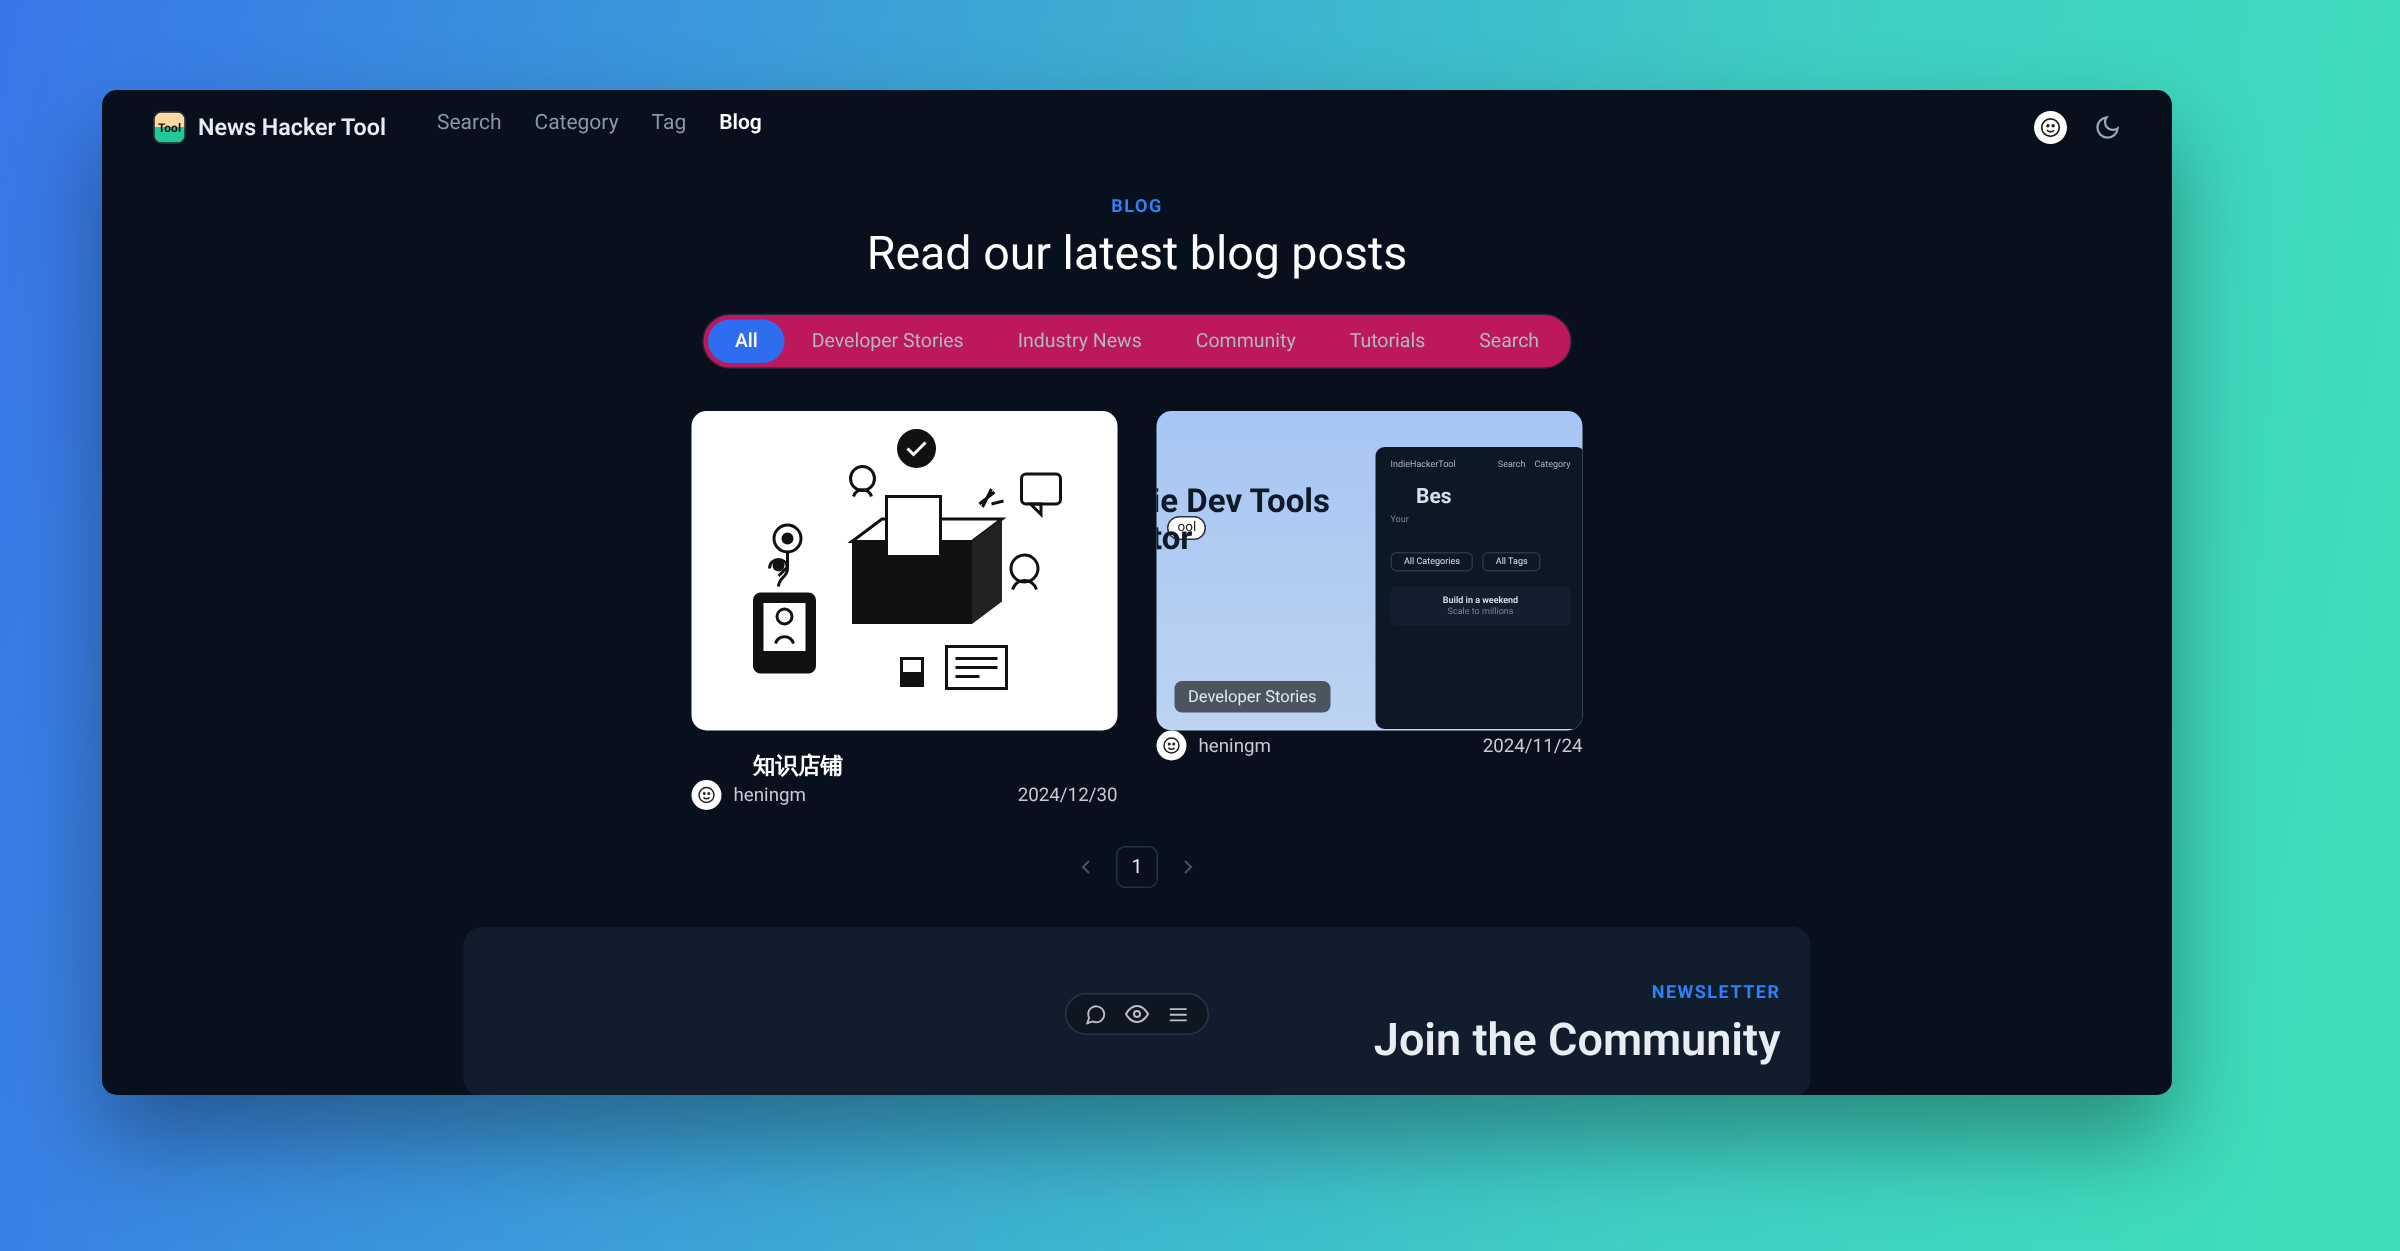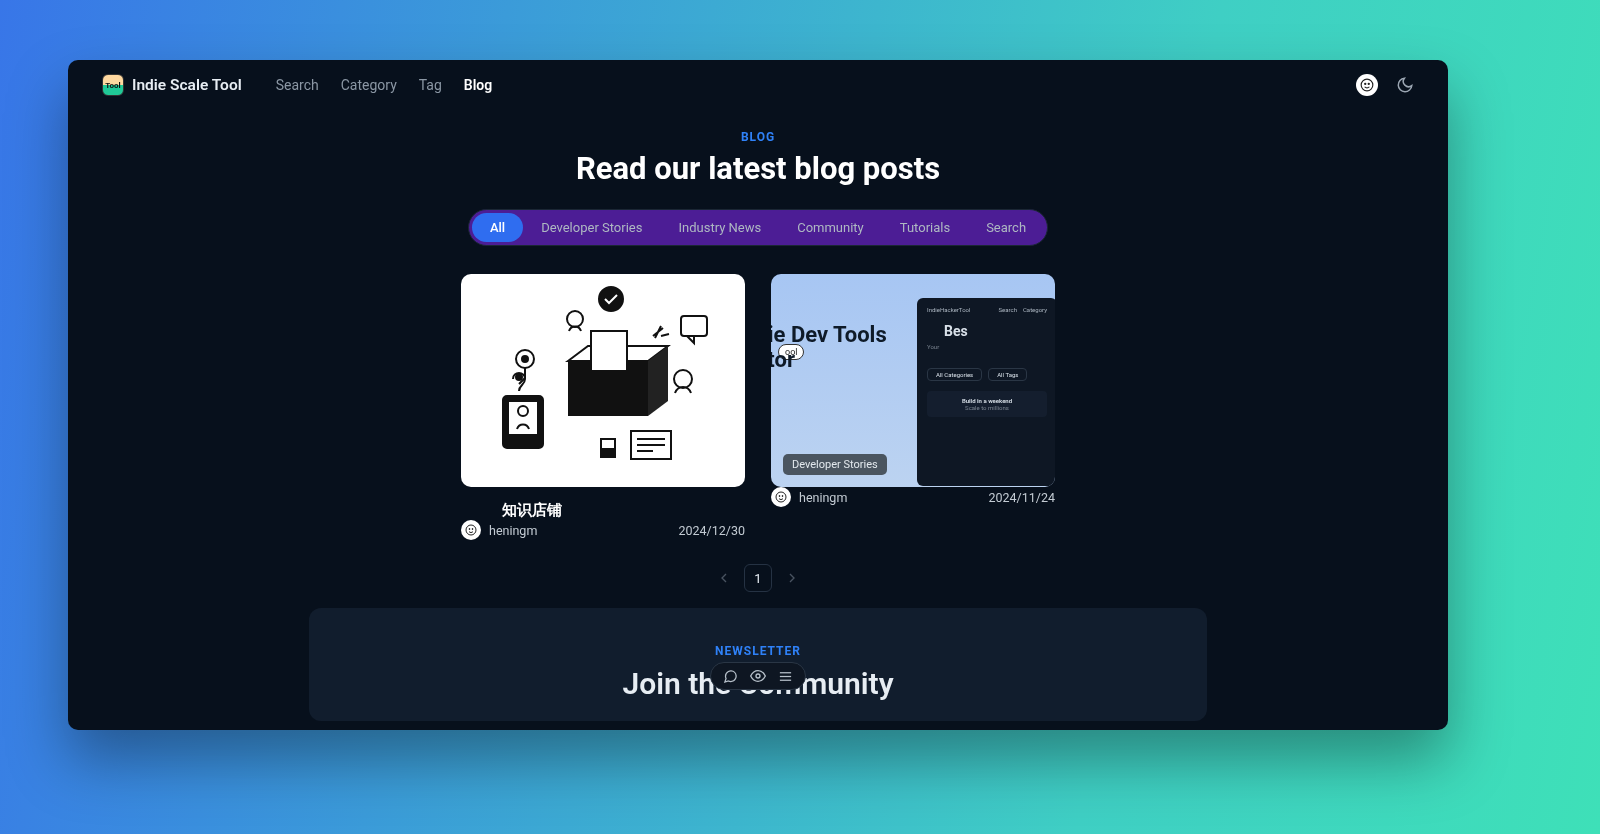--- a/index.html
+++ b/index.html
@@ -8,21 +8,21 @@
   background: linear-gradient(100deg, #3876e8 0%, #3fcfc4 70%, #3ee0b8 100%);
   width:1600px; height:834px; overflow:hidden;
 }
 .app {
   position:absolute; left:68px; top:60px; width:1380px; height:670px;
   background:#07101c; border-radius:10px; overflow:hidden;
   box-shadow: 0 30px 60px rgba(0,0,0,0.35);
   color:#e7edf3;
 }
 .header {
-  display:flex; align-items:center; padding:14px 34px;
+  display:flex; align-items:flex-start; padding:14px 34px;
 }
 .logo {
   display:flex; align-items:center; gap:8px; font-weight:600; font-size:15.5px;
 }
 .logo-mark {
   width:22px; height:22px; border-radius:6px;
   background:linear-gradient(180deg,#ffd9a0 0%, #ffd9a0 50%, #20c997 50%, #20c997 100%);
   border:1px solid #333; display:flex; align-items:center; justify-content:center;
   font-size:8px; font-weight:700; color:#101010;
 }
@@ -30,25 +30,25 @@
 .nav a { color:#8b97a4; text-decoration:none; font-size:14px; cursor:pointer; }
 .nav a.active { color:#fff; font-weight:600; }
 .header-right { margin-left:auto; display:flex; align-items:center; gap:18px; }
 .avatar-sm {
   width:22px; height:22px; border-radius:50%; background:#fff;
   display:flex; align-items:center; justify-content:center; color:#222;
 }
 .theme-btn { color:#9ba6b2; cursor:pointer; display:flex; }
 .hero { text-align:center; margin-top:20px; }
 .kicker { color:#2f81f7; font-size:12px; font-weight:700; letter-spacing:1px; }
-.hero h1 { font-size:31px; font-weight:700; margin-top:6px; color:#fff; }
+.hero h1 { font-size:31px; font-weight:400; margin-top:6px; color:#fff; }
 .tabs {
   display:flex; gap:0; margin:22px auto 0; width:fit-content;
   border:1px solid #1b2735; border-radius:999px; padding:3px;
-  background:#4c1d95;
+  background:#be185d;
   text-align:center;
 }
 .tab {
   padding:7px 18px; border-radius:999px; font-size:13px; color:#aeb8c2; cursor:pointer;
 }
 .tab.active { background:#2f6df0; color:#fff; font-weight:500; }
 .grid {
   display:flex; gap:26px; justify-content:center; margin:28px auto 0; width:fit-content;
 }
 .card { width:284px; }
@@ -82,40 +82,40 @@
 }
 .thumb2 .oolbadge { position:absolute; left:7px; top:54px; background:#fff; border:1px solid #333; border-radius:999px; padding:2px 6px; font-size:9px; color:#222;margin-top:16px; }
 .card-title { font-size:15px; font-weight:600; margin-top:14px; color:#fff;margin-left:41px; }
 .card-meta { display:flex; align-items:center; margin-top:0; font-size:12.5px; color:#c3cbd3; }
 .card-meta .avatar-xs { width:20px; height:20px; border-radius:50%; background:#fff; margin-right:8px; display:flex; align-items:center; justify-content:center; color:#222; }
 .card-meta .date { margin-left:auto; }
 .pager { display:flex; gap:12px; justify-content:center; margin-top:24px; align-items:center; }
 .pager .arrow { color:#495361; display:flex; }
 .pager .page { width:28px; height:28px; border:1px solid #253243; border-radius:6px; display:flex; align-items:center; justify-content:center; font-size:13px; color:#e7edf3; }
 .newsletter {
-  width:898px; margin:16px auto 0; background:#111d2d; border-radius:12px;
-  text-align:center; padding:36px 20px 20px;
+  width:898px; margin:26px auto 0; background:#111d2d; border-radius:12px;
+  text-align:right; padding:36px 20px 20px;
 }
 .newsletter .kicker { color:#2f81f7; font-size:12px; font-weight:700; letter-spacing:1px; }
 .newsletter h2 { font-size:30px; font-weight:600; margin-top:8px; }
 .toolbar {
   position:absolute; left:50%; bottom:40px; transform:translateX(-50%);
   background:#0e1622; border:1px solid #2a3645; border-radius:999px;
   display:flex; gap:12px; padding:5px 12px; align-items:center; color:#b7c0ca;
 }
 .toolbar span { display:flex; }
 </style>
 </head>
 <body>
 
 <div class="app">
   <div class="header">
     <div class="logo">
       <div class="logo-mark">Tool</div>
-      <span>Indie Scale Tool</span>
+      <span>News Hacker Tool</span>
     </div>
     <div class="nav">
       <a>Search</a>
       <a>Category</a>
       <a>Tag</a>
       <a class="active">Blog</a>
     </div>
     <div class="header-right">
       <div class="avatar-sm">
         <svg width="14" height="14" viewBox="0 0 24 24" fill="none" stroke="#222" stroke-width="2">

